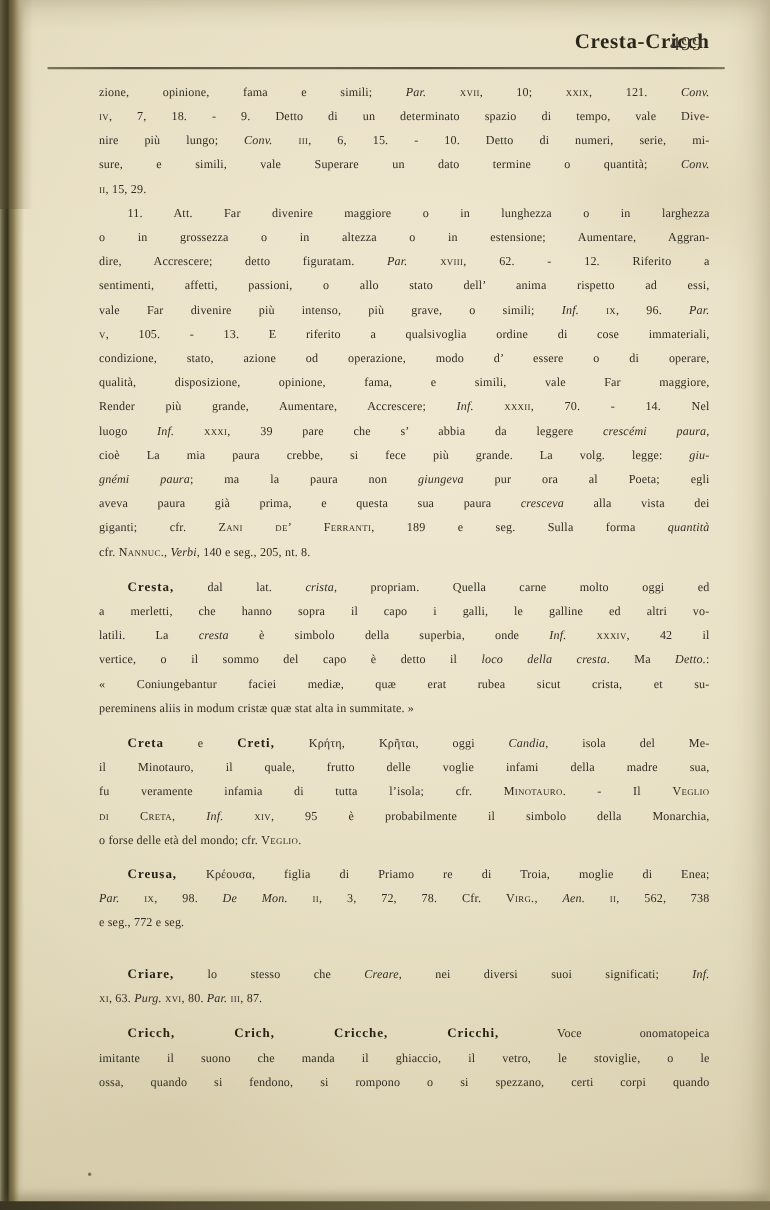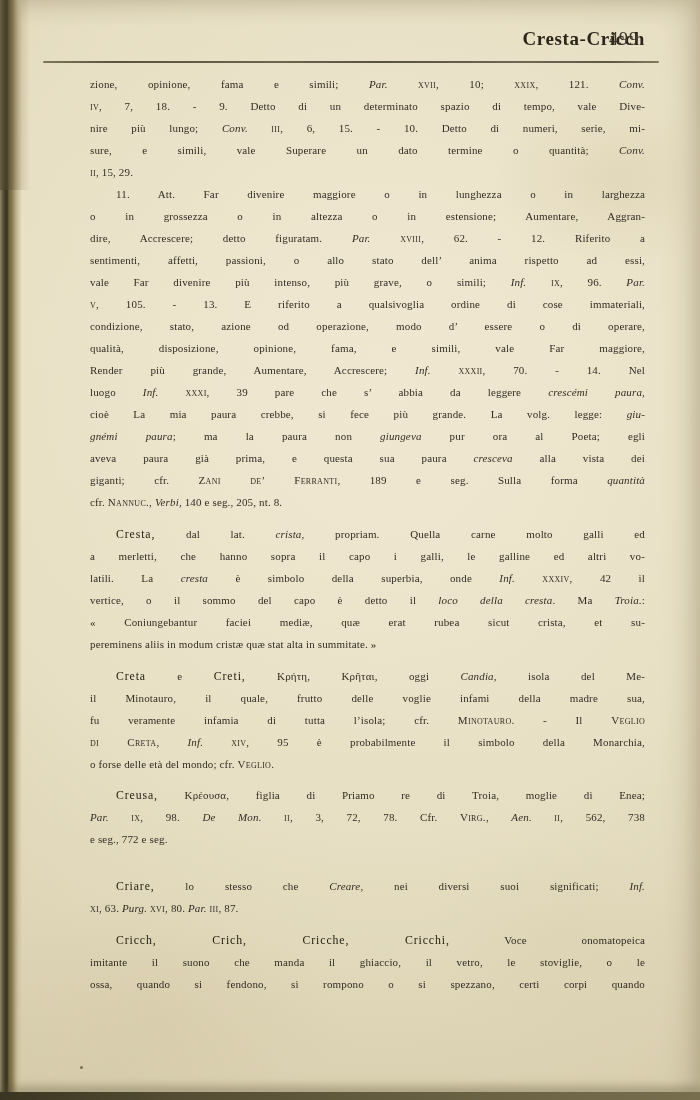--- a/index.html
+++ b/index.html
@@ -63,21 +63,21 @@
   .para { margin: 0; }
   .line {
     height: 22px; line-height: 22px;
     white-space: normal;
     letter-spacing: .15px;
   }
   .just { text-align: justify; text-align-last: justify; }
   .ind  { text-indent: 26px; }
   .s-n { }
   .s-i { font-style: italic; }
-  .s-b { font-weight: normal; font-size: 1.07em; letter-spacing: .9px; color: #282216; }
+  .s-b { font-weight: bold; font-size: 1.07em; letter-spacing: .9px; color: #282216; }
   .s-sc { font-variant: small-caps; letter-spacing: .3px; }
   #speck {
     position: absolute; left: 80px; top: 1066px; width: 3px; height: 3px;
     border-radius: 50%; background: #5f573c; opacity: .8;
   }
   
   #mottle {
     position: absolute; inset: 0; pointer-events: none;
     background:
       radial-gradient(ellipse 180px 120px at 620px 180px, rgba(210,198,164,.35), rgba(210,198,164,0) 70%),
@@ -118,24 +118,24 @@
         <div class="line just"><span class="s-n">qualità, disposizione, opinione, fama, e simili, vale Far maggiore,</span></div>
         <div class="line just"><span class="s-n">Render più grande, Aumentare, Accrescere; </span><span class="s-i">Inf.</span><span class="s-n"> </span><span class="s-sc">xxxii</span><span class="s-n">, 70. - 14. Nel</span></div>
         <div class="line just"><span class="s-n">luogo </span><span class="s-i">Inf.</span><span class="s-n"> </span><span class="s-sc">xxxi</span><span class="s-n">, 39 pare che s’ abbia da leggere </span><span class="s-i">crescémi paura</span><span class="s-n">,</span></div>
         <div class="line just"><span class="s-n">cioè La mia paura crebbe, si fece più grande. La volg. legge: </span><span class="s-i">giu-</span></div>
         <div class="line just"><span class="s-i">gnémi paura</span><span class="s-n">; ma la paura non </span><span class="s-i">giungeva</span><span class="s-n"> pur ora al Poeta; egli</span></div>
         <div class="line just"><span class="s-n">aveva paura già prima, e questa sua paura </span><span class="s-i">cresceva</span><span class="s-n"> alla vista dei</span></div>
         <div class="line just"><span class="s-n">giganti; cfr. </span><span class="s-sc">Zani de’ Ferranti</span><span class="s-n">, 189 e seg. Sulla forma </span><span class="s-i">quantità</span></div>
         <div class="line"><span class="s-n">cfr. </span><span class="s-sc">Nannuc.</span><span class="s-n">, </span><span class="s-i">Verbi</span><span class="s-n">, 140 e seg., 205, nt. 8.</span></div>
       </div>
       <div class="para" style="margin-top: 10px;">
-        <div class="line just ind"><span class="s-b">Cresta,</span><span class="s-n"> dal lat. </span><span class="s-i">crista</span><span class="s-n">, propriam. Quella carne molto galli ed</span></div>
+        <div class="line just ind"><span class="s-b">Cresta,</span><span class="s-n"> dal lat. </span><span class="s-i">crista</span><span class="s-n">, propriam. Quella carne molto oggi ed</span></div>
         <div class="line just"><span class="s-n">a merletti, che hanno sopra il capo i galli, le galline ed altri vo-</span></div>
         <div class="line just"><span class="s-n">latili. La </span><span class="s-i">cresta</span><span class="s-n"> è simbolo della superbia, onde </span><span class="s-i">Inf.</span><span class="s-n"> </span><span class="s-sc">xxxiv</span><span class="s-n">, 42 il</span></div>
-        <div class="line just"><span class="s-n">vertice, o il sommo del capo è detto il </span><span class="s-i">loco della cresta</span><span class="s-n">. Ma </span><span class="s-i">Troia.</span><span class="s-n">:</span></div>
+        <div class="line just"><span class="s-n">vertice, o il sommo del capo è detto il </span><span class="s-i">loco della cresta</span><span class="s-n">. Ma </span><span class="s-i">Detto.</span><span class="s-n">:</span></div>
         <div class="line just"><span class="s-n">« Coniungebantur faciei mediæ, quæ erat rubea sicut crista, et su-</span></div>
         <div class="line"><span class="s-n">pereminens aliis in modum cristæ quæ stat alta in summitate. »</span></div>
       </div>
       <div class="para" style="margin-top: 10px;">
         <div class="line just ind"><span class="s-b">Creta</span><span class="s-n"> e </span><span class="s-b">Creti,</span><span class="s-n"> Κρήτη, Κρῆται, oggi </span><span class="s-i">Candia</span><span class="s-n">, isola del Me-</span></div>
         <div class="line just"><span class="s-n">il Minotauro, il quale, frutto delle voglie infami della madre sua,</span></div>
         <div class="line just"><span class="s-n">fu veramente infamia di tutta l’isola; cfr. </span><span class="s-sc">Minotauro</span><span class="s-n">. - Il </span><span class="s-sc">Veglio</span></div>
         <div class="line just"><span class="s-sc">di Creta</span><span class="s-n">, </span><span class="s-i">Inf.</span><span class="s-n"> </span><span class="s-sc">xiv</span><span class="s-n">, 95 è probabilmente il simbolo della Monarchia,</span></div>
         <div class="line"><span class="s-n">o forse delle età del mondo; cfr. </span><span class="s-sc">Veglio</span><span class="s-n">.</span></div>
       </div>

